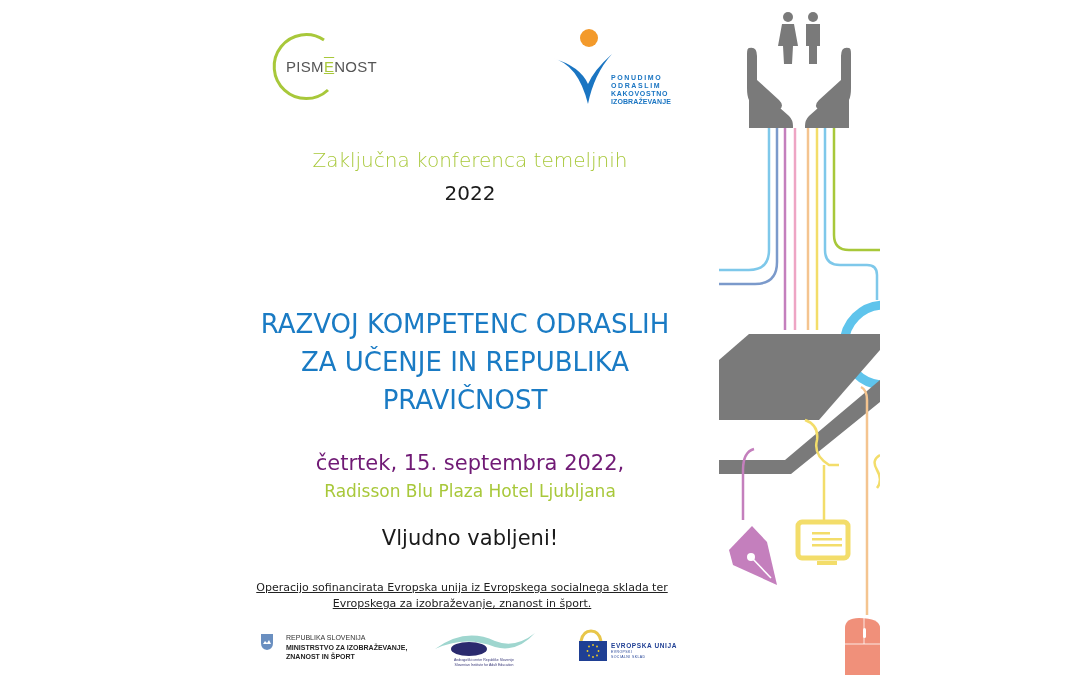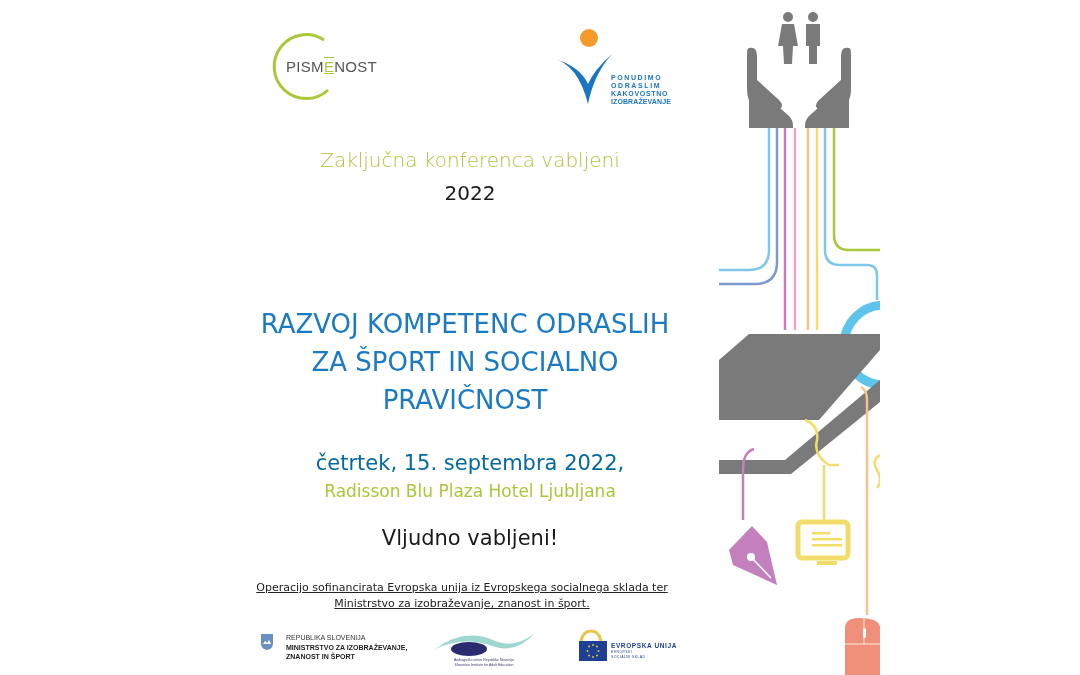--- a/index.html
+++ b/index.html
@@ -9,21 +9,21 @@
   .logo-pismenost { left:268px; top:30px; width:140px; height:80px; }
   .logo-pismenost .ring { position:absolute; left:2px; top:0; width:72px; height:72px; }
   .logo-pismenost .word { position:absolute; left:18px; top:28px; font-size:15px; color:#555; letter-spacing:0.3px; font-family:"Liberation Sans", sans-serif; }
   .logo-pok { left:550px; top:26px; width:140px; height:85px; }
   .logo-pok .txt { position:absolute; left:61px; top:48px; font-size:7px; line-height:8px; color:#1a75c2; font-weight:bold; font-family:"Liberation Sans", sans-serif; letter-spacing:1.6px; }
   .logo-pok .txt span { display:block; }
   .logo-pok .txt span.last { letter-spacing:0.1px; }
   .subtitle { left:230px; width:480px; top:148px; font-size:20px; color:#a8c83a; font-family:"DejaVu Sans", sans-serif; font-weight:300; }
   .project { left:220px; width:500px; top:178px; font-size:20px; line-height:30px; color:#1a1a1a; }
   .headline { left:210px; width:510px; top:305px; font-size:26px; line-height:38px; color:#1a7bc4; font-weight:normal; }
-  .date { left:250px; width:440px; top:451px; font-size:21px; color:#0369a1; }
+  .date { left:250px; width:440px; top:451px; font-size:21px; color:#701a75; }
   .venue { left:250px; width:440px; top:481px; font-size:17px; color:#a8c83a; }
   .invite { left:300px; width:340px; top:526px; font-size:21px; color:#1a1a1a; }
   .funding { left:222px; width:480px; top:580px; font-size:11px; line-height:16px; color:#222;text-decoration:underline; }
   .footer-logo { top:627px; height:40px; }
   .mizs { left:258px; width:150px; }
   .mizs .crest { position:absolute; left:2px; top:6px; width:14px; height:18px; }
   .mizs .t1 { position:absolute; left:28px; top:7px; font-size:7px; color:#333; font-family:"Liberation Sans", sans-serif; }
   .mizs .t2 { position:absolute; left:28px; top:16px; font-size:7px; color:#222; font-weight:bold; font-family:"Liberation Sans", sans-serif; line-height:9px; }
   .acs { left:425px; width:120px; }
   .acs .cap { position:absolute; left:0; top:31px; width:118px; font-size:3.5px; color:#3a3a7a; text-align:center; line-height:4.5px; font-family:"Liberation Sans", sans-serif; }
@@ -51,35 +51,35 @@
     <path d="M2 32 Q28 38 38 78 Q44 48 62 28 Q44 44 38 58 Q30 40 2 32 Z" fill="#1a75c2"></path>
   </svg>
   <div class="txt">
     <span>PONUDIMO</span>
     <span>ODRASLIM</span>
     <span style="letter-spacing:0.7px">KAKOVOSTNO</span>
     <span class="last">IZOBRAŽEVANJE</span>
   </div>
 </div>
 
-<div class="abs center subtitle">Zaključna konferenca vabljeni</div>
+<div class="abs center subtitle">Zaključna konferenca temeljnih</div>
 <div class="abs center project">
   <div>2022</div>
 </div>
 <div class="abs center headline">
   <div>RAZVOJ KOMPETENC ODRASLIH</div>
-  <div>ZA ŠPORT IN SOCIALNO</div>
+  <div>ZA UČENJE IN REPUBLIKA</div>
   <div>PRAVIČNOST</div>
 </div>
 <div class="abs center date">četrtek, 15. septembra 2022,</div>
 <div class="abs center venue">Radisson Blu Plaza Hotel Ljubljana</div>
 <div class="abs center invite">Vljudno vabljeni!</div>
 <div class="abs center funding">
   <div>Operacijo sofinancirata Evropska unija iz Evropskega socialnega sklada ter</div>
-  <div>Ministrstvo za izobraževanje, znanost in šport.</div>
+  <div>Evropskega za izobraževanje, znanost in šport.</div>
 </div>
 
 <div class="abs footer-logo mizs">
   <svg class="crest" viewBox="0 0 14 18">
     <path d="M1 1 H13 V10 Q13 16 7 17 Q1 16 1 10 Z" fill="#6a8fc0"></path>
     <path d="M3 11 L5 8 L7 10 L9 7 L11 11 Z" fill="#fff"></path>
   </svg>
   <div class="t1">REPUBLIKA SLOVENIJA</div>
   <div class="t2">
     <div>MINISTRSTVO ZA IZOBRAŽEVANJE,</div>

